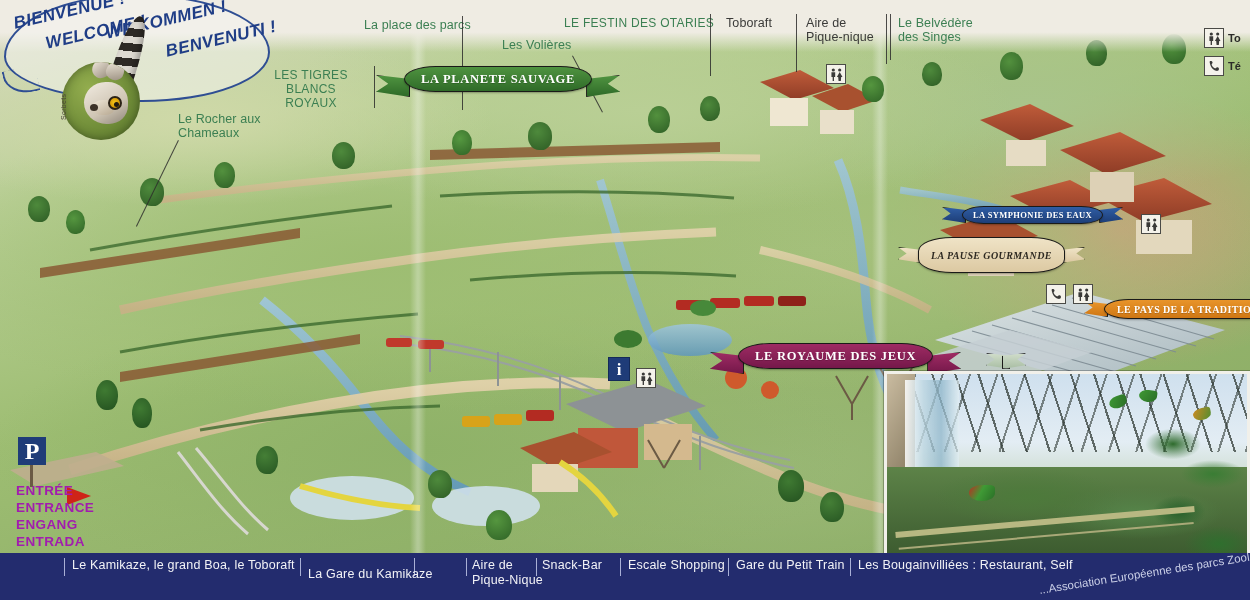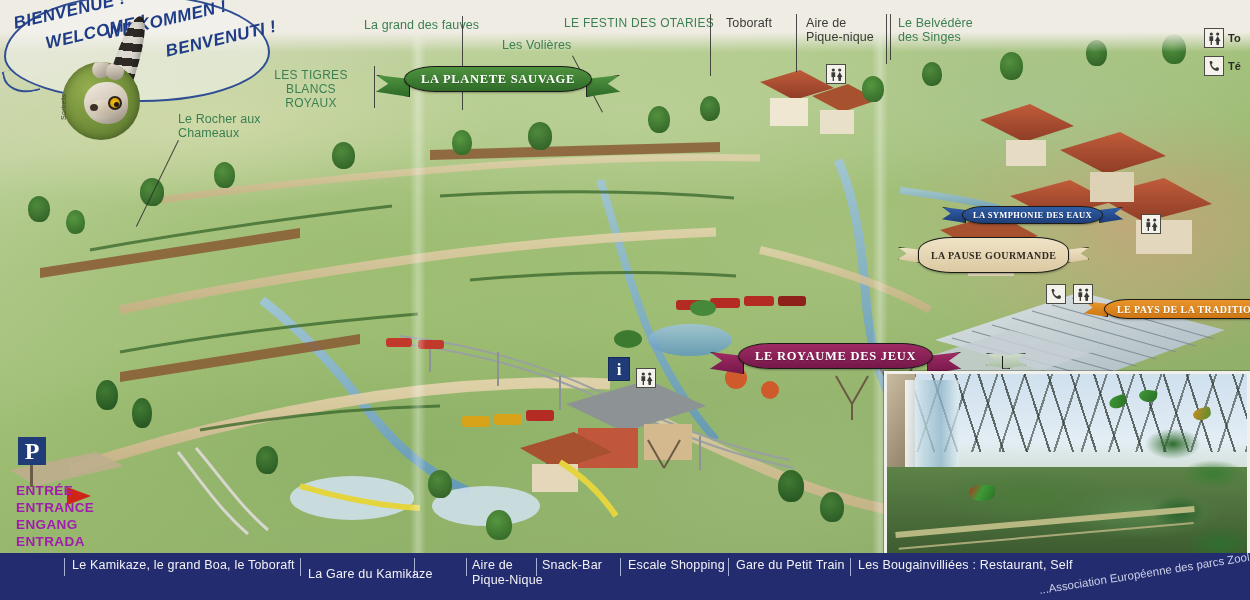--- a/index.html
+++ b/index.html
@@ -583,21 +583,21 @@
   </div>
 
   <div class="map-label" style="left:178px; top:112px; width:120px;">Le Rocher aux
 Chameaux</div>
   <div class="leader diag" style="left:178px; top:140px; height:96px; transform: rotate(26deg);"></div>
 
   <div class="map-label caps right" style="left:252px; top:68px; width:118px;text-align:center;">LES TIGRES BLANCS
 ROYAUX</div>
   <div class="leader" style="left:374px; top:66px; height:42px;"></div>
 
-  <div class="map-label" style="left:364px; top:18px; width:140px;">La grand des fauves</div>
+  <div class="map-label" style="left:364px; top:18px; width:140px;">La place des parcs</div>
   <div class="leader" style="left:462px; top:16px; height:94px;"></div>
 
   <div class="map-label" style="left:502px; top:38px; width:110px;">Les Volières</div>
   <div class="leader diag" style="left:572px; top:56px; height:64px; transform: rotate(-28deg); transform-origin: top left;"></div>
 
   <div class="map-label caps" style="left:564px; top:16px; width:180px;">LE FESTIN DES OTARIES</div>
   <div class="leader" style="left:710px; top:14px; height:62px;"></div>
 
   <div class="map-label dark" style="left:726px; top:16px; width:80px;">Toboraft</div>
   <div class="leader" style="left:796px; top:14px; height:58px;"></div>
@@ -622,21 +622,21 @@
     <div class="wingL"></div>
     <div class="wingR"></div>
     <div class="bar">
       <span>LA SYMPHONIE DES EAUX</span>
     </div>
   </div>
 
   <div class="banner b-cream small" style="left:918px; top:240px;">
     <div class="wingL"></div>
     <div class="wingR"></div>
-    <div class="bar" style="height:36px; padding:16px 12px;">
+    <div class="bar" style="height:36px; padding:16px 12px;font-style:italic;">
       <span style="font-size:10px;">LA PAUSE GOURMANDE</span>
     </div>
   </div>
 
   <div class="banner b-orange small" style="left:1104px; top:294px;">
     <div class="wingL"></div>
 
     <div class="bar" style="height:20px; padding:0 12px;">
       <span style="font-size:10px;">LE PAYS DE LA TRADITION</span>
     </div>

